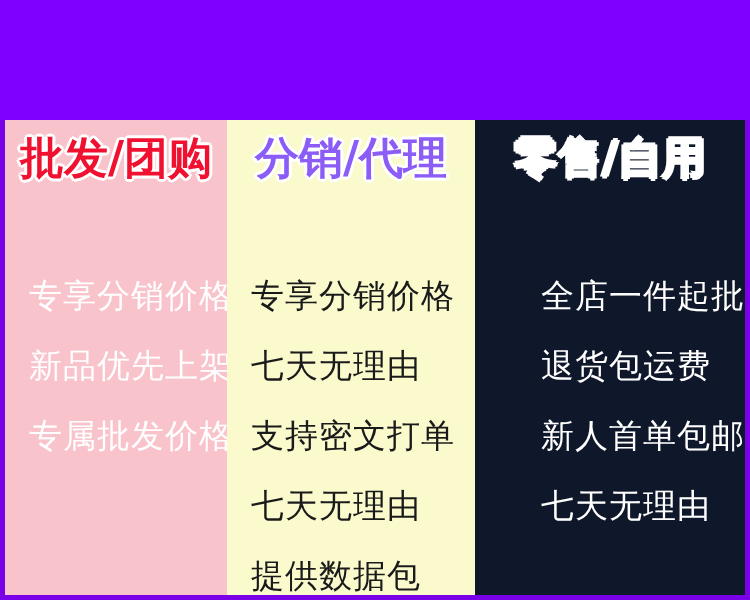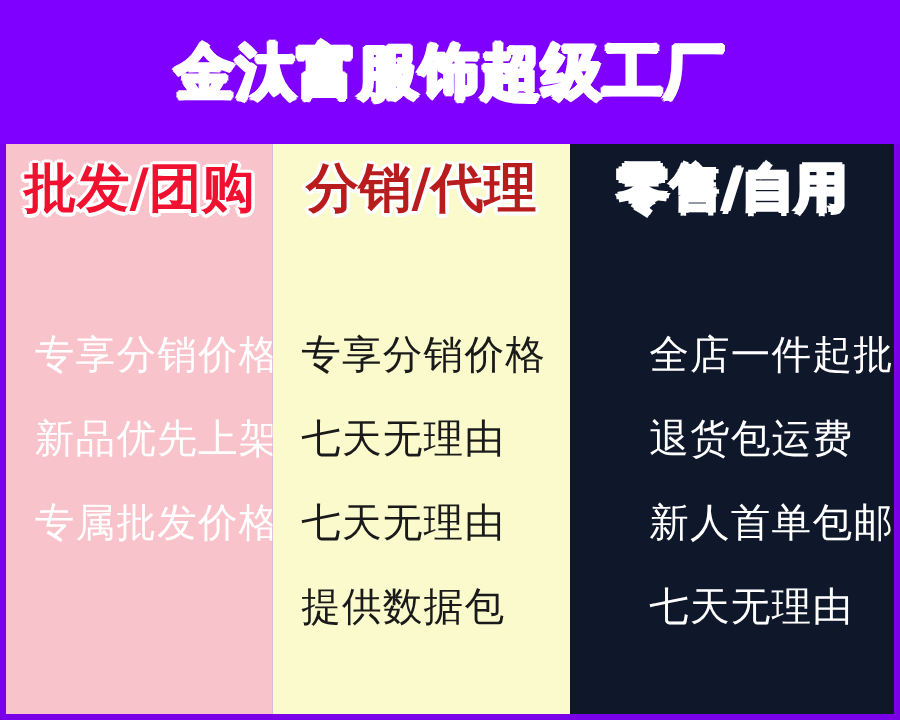--- a/index.html
+++ b/index.html
@@ -65,21 +65,21 @@
     left:50%;
     transform:translateX(-50%);
   }
   .head-wholesale {
     color:#f01030;
     text-shadow:
        3px 0 0 #fff, -3px 0 0 #fff, 0 3px 0 #fff, 0 -3px 0 #fff,
        2px 2px 0 #fff, -2px -2px 0 #fff, 2px -2px 0 #fff, -2px 2px 0 #fff;
   }
   .head-distrib {
-    color:#b91c1c;
+    color:#8b5cf6;
     text-shadow:
        3px 0 0 #fff, -3px 0 0 #fff, 0 3px 0 #fff, 0 -3px 0 #fff,
        2px 2px 0 #fff, -2px -2px 0 #fff, 2px -2px 0 #fff, -2px 2px 0 #fff;
   }
   .head-retail {
     color:#ffffff;
     text-shadow:
        2px 0 0 #fff, -2px 0 0 #fff, 0 2px 0 #fff, 0 -2px 0 #fff;
   }
 
@@ -109,40 +109,38 @@
   .edge { position:absolute; background:#7a00e8; }
   .edge-left   { left:0;   top:120px; width:5px;  height:480px; }
   .edge-right  { right:0;  top:120px; width:5px;  height:480px; }
   .edge-bottom { left:0;   bottom:0;  width:750px; height:5px;  }
 </style>
 </head>
 <body>
 
 <div class="poster">
 
-  <div class="banner">
-    <div class="banner-title">金汰富服饰超级工厂</div>
-  </div>
 
   <div class="columns">
 
     <div class="col col-wholesale">
       <div class="col-head head-wholesale">批发/团购</div>
       <div class="col-list">
         <div class="item">专享分销价格</div>
         <div class="item">新品优先上架</div>
         <div class="item">专属批发价格</div>
       </div>
     </div>
 
     <div class="col col-distrib">
       <div class="col-head head-distrib">分销/代理</div>
       <div class="col-list">
         <div class="item">专享分销价格</div>
         <div class="item">七天无理由</div>
+        <div class="item">支持密文打单</div>
         <div class="item">七天无理由</div>
         <div class="item">提供数据包</div>
       </div>
     </div>
 
     <div class="col col-retail">
       <div class="col-head head-retail">零售/自用</div>
       <div class="col-list">
         <div class="item">全店一件起批</div>
         <div class="item">退货包运费</div>

